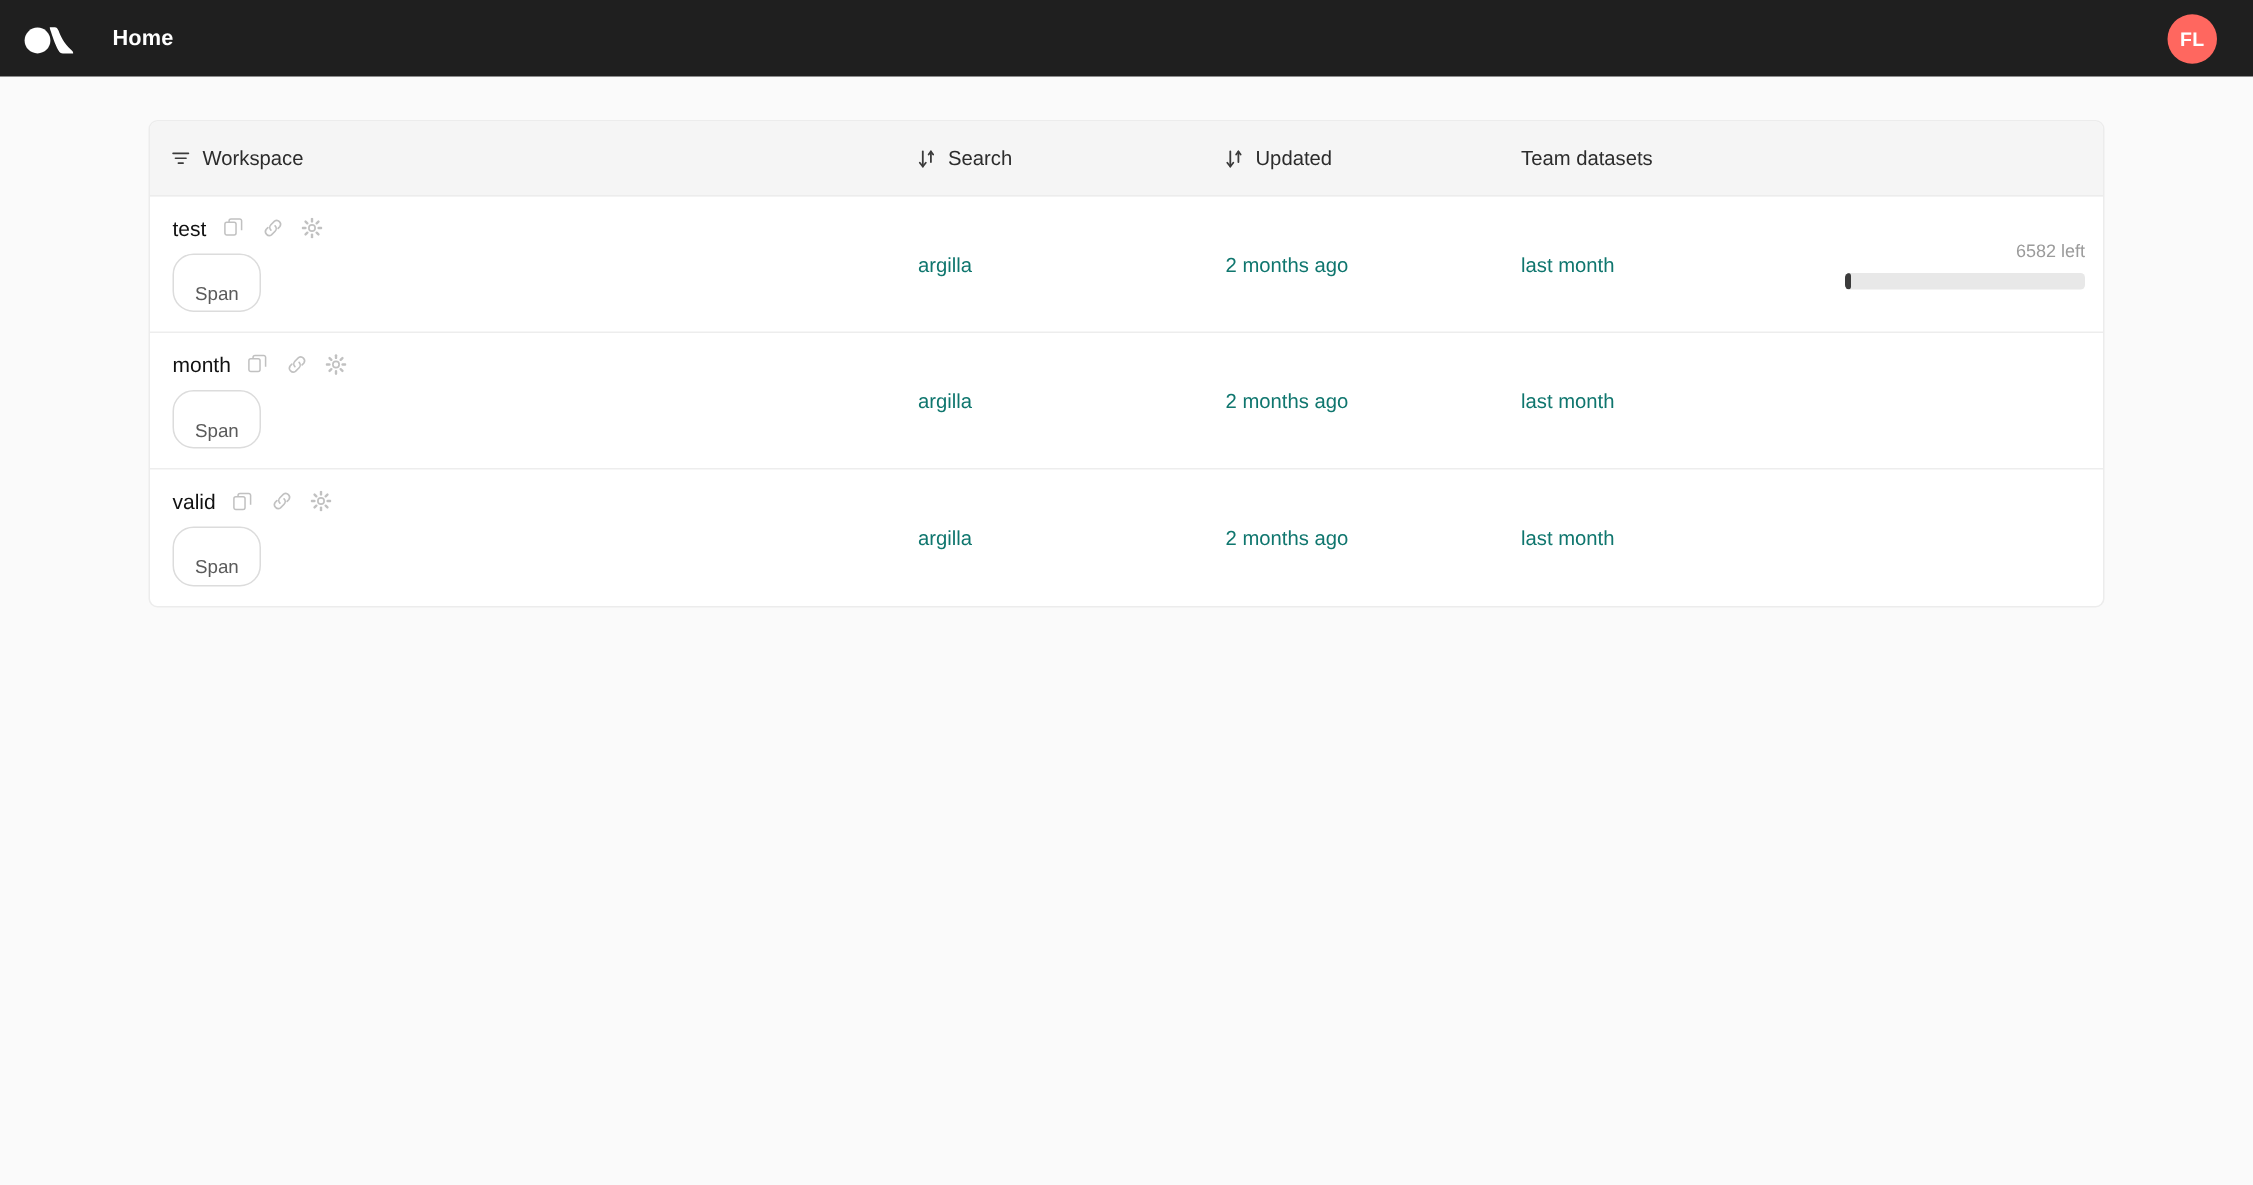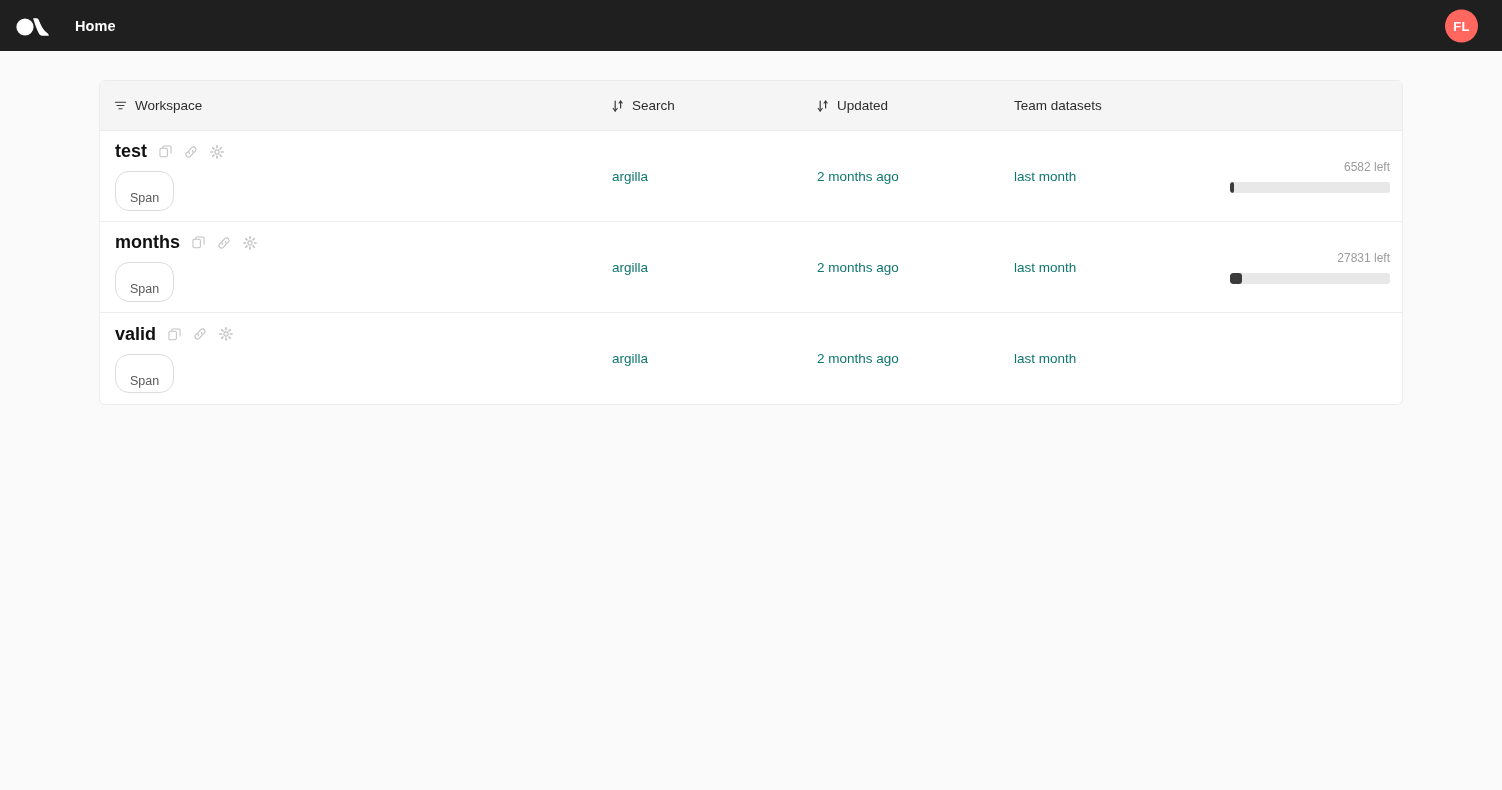--- a/index.html
+++ b/index.html
@@ -134,23 +134,23 @@
     flex-direction: column;
     gap: 9px;
     align-items: flex-start;
   }
   .ds-top {
     display: flex;
     align-items: center;
     gap: 10px;
   }
   .ds-name {
-    font-size: 18px;
+    font-size: 14px;
     color: #111111;
-    font-weight: bold;
+    font-weight: normal;
     text-align: right;
   }
   .icon-btn {
     width: 16px;
     height: 16px;
     display: flex;
     align-items: center;
     justify-content: center;
     cursor: pointer;
     opacity: 0.55;
@@ -290,21 +290,21 @@
           <span class="prog-left-label">6582 left</span>
           <div class="prog-track">
             <div class="prog-fill" style="width: 2.5%;"></div>
           </div>
         </div>
       </div>
 
       <div class="row-grid tr">
         <div class="ds-cell">
           <div class="ds-top">
-            <span class="ds-name">months</span>
+            <span class="ds-name">month</span>
             <span class="icon-btn">
               <svg width="13" height="13" viewBox="0 0 14 14">
                 <rect x="1" y="3.4" width="8" height="9.2" rx="1.4" fill="none" stroke="#8f8f8f" stroke-width="1.1"></rect>
                 <path d="M4 3.4 V2.4 A1.4 1.4 0 0 1 5.4 1 H11.6 A1.4 1.4 0 0 1 13 2.4 V9.2" fill="none" stroke="#8f8f8f" stroke-width="1.1"></path>
               </svg>
             </span>
             <span class="icon-btn">
               <svg width="14" height="14" viewBox="0 0 14 14">
                 <path d="M5.6 8.4 A2.6 2.6 0 0 1 5.6 4.8 L8.0 2.4 A2.6 2.6 0 0 1 11.6 6.0 L10.4 7.2" fill="none" stroke="#8f8f8f" stroke-width="1.1" stroke-linecap="round"></path>
                 <path d="M8.4 5.6 A2.6 2.6 0 0 1 8.4 9.2 L6.0 11.6 A2.6 2.6 0 0 1 2.4 8.0 L3.6 6.8" fill="none" stroke="#8f8f8f" stroke-width="1.1" stroke-linecap="round"></path>
@@ -324,26 +324,20 @@
                   <line x1="3.9" y1="10.1" x2="2.7" y2="11.3"></line>
                 </g>
               </svg>
             </span>
           </div>
           <span class="badge">Span</span>
         </div>
         <div class="cell muted">argilla</div>
         <div class="cell muted">2 months ago</div>
         <div class="cell muted">last month</div>
-        <div class="prog-cell">
-          <span class="prog-left-label">27831 left</span>
-          <div class="prog-track">
-            <div class="prog-fill" style="width: 7.5%;"></div>
-          </div>
-        </div>
       </div>
 
       <div class="row-grid tr">
         <div class="ds-cell">
           <div class="ds-top">
             <span class="ds-name">valid</span>
             <span class="icon-btn">
               <svg width="13" height="13" viewBox="0 0 14 14">
                 <rect x="1" y="3.4" width="8" height="9.2" rx="1.4" fill="none" stroke="#8f8f8f" stroke-width="1.1"></rect>
                 <path d="M4 3.4 V2.4 A1.4 1.4 0 0 1 5.4 1 H11.6 A1.4 1.4 0 0 1 13 2.4 V9.2" fill="none" stroke="#8f8f8f" stroke-width="1.1"></path>

